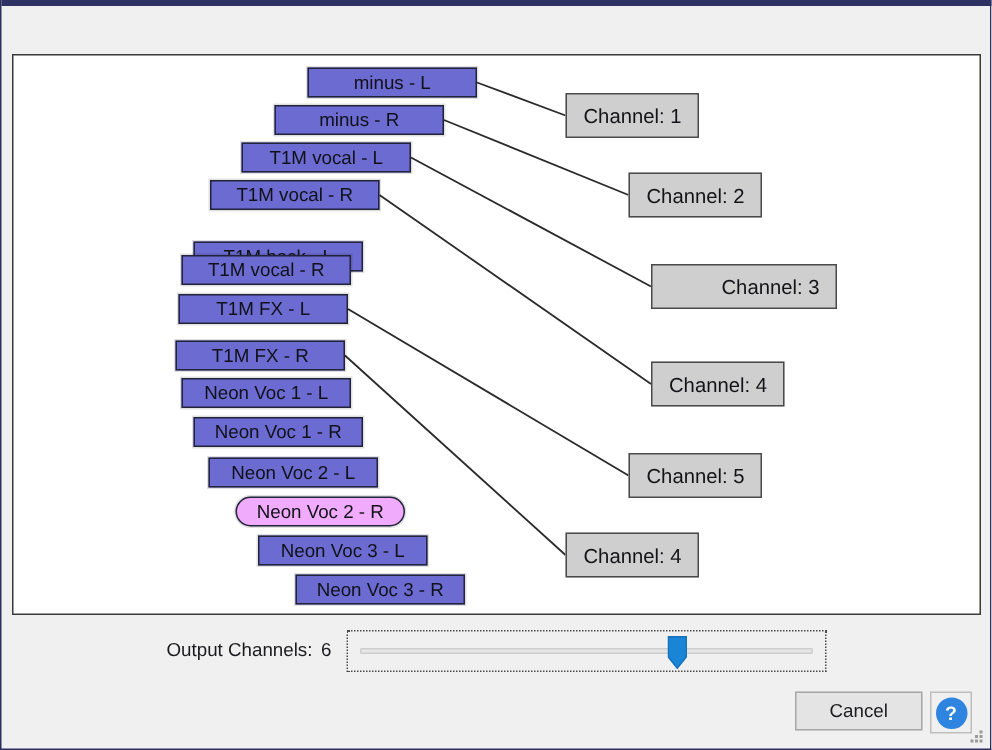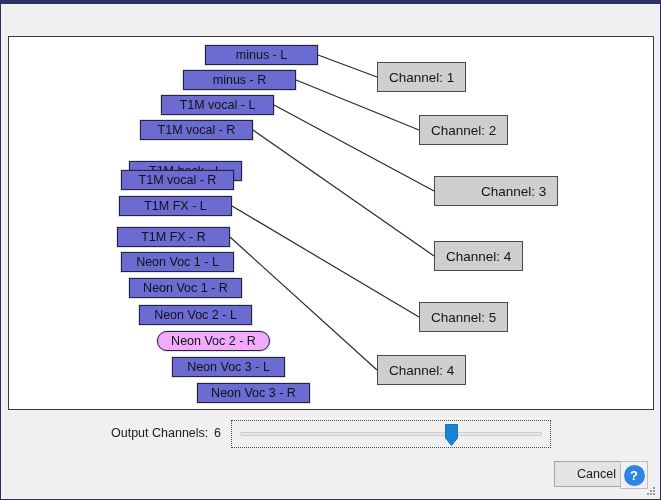--- a/index.html
+++ b/index.html
@@ -154,21 +154,21 @@
     border: 1px solid #a6a6a6;
     box-sizing: border-box;
     display: flex;
     align-items: center;
     justify-content: center;
     font-size: 12.5px;
     color: #1b1b1f;
     cursor: pointer;
   }
   #btn-ok { left: 440px; top: 461px; width: 85px; }
-  #btn-cancel { left: 529px; top: 461px; width: 85px; margin-left: 24px; }
+  #btn-cancel { left: 529px; top: 461px; width: 85px; }
   #btn-help {
     position: absolute;
     left: 619px; top: 461px;
     width: 28px; height: 28px;
     background: #f0f0f0;
     border: 1px solid #bdbdbd;
     box-sizing: border-box;
     display: flex; align-items: center; justify-content: center;
     cursor: pointer;
   }

